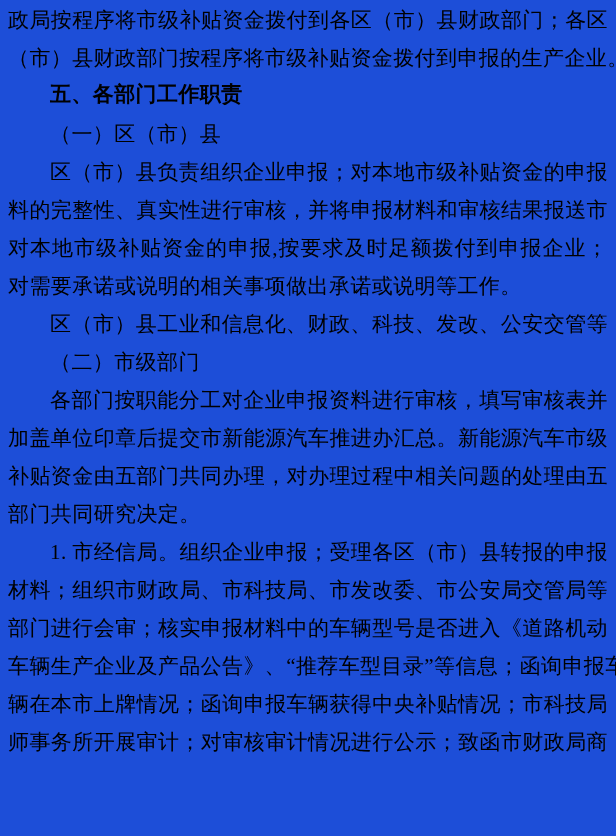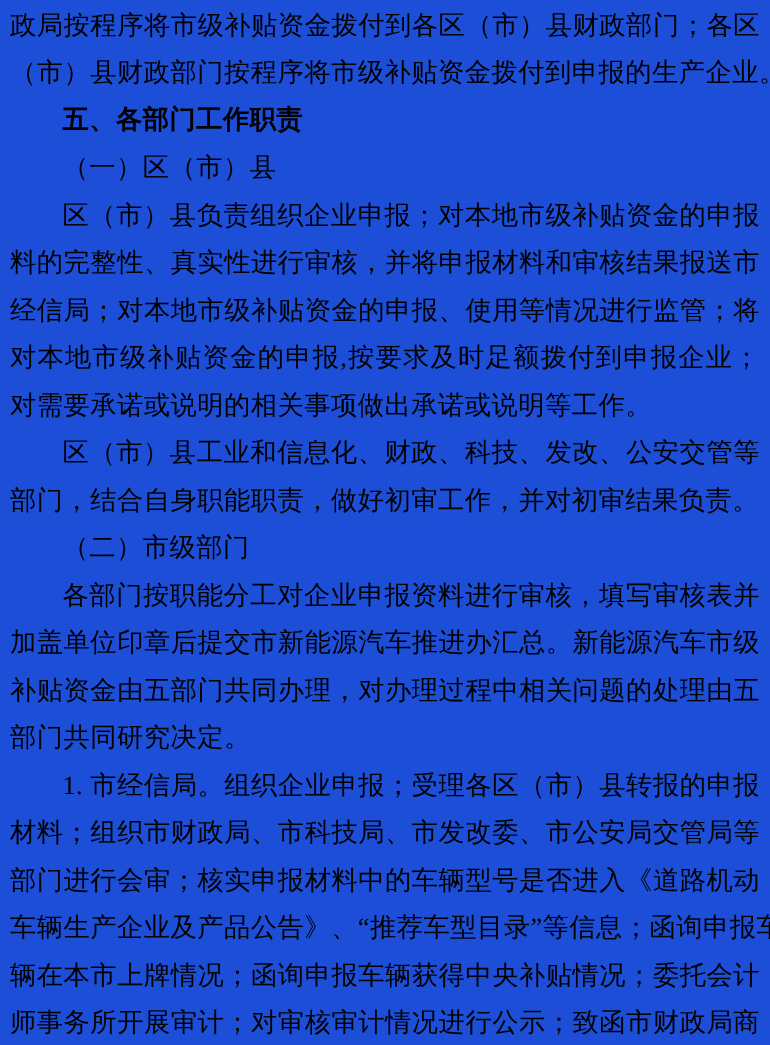--- a/index.html
+++ b/index.html
@@ -32,49 +32,47 @@
   
   .line.just {
     text-align: justify;
     text-align-last: justify;
   }
   .line.indent {
     text-indent: 2em;
   }
   
   .line.heading-bold {
-    font-family: Liberation Sans, sans-serif;
+    font-family: Liberation Mono, monospace;
     font-weight: bold;
   }
   
   .line.heading-kai {
     font-family: "Liberation Serif", "DejaVu Serif", serif;
   }
 </style>
 </head>
 <body>
 
 <div class="page">
   <div class="doc-body">
       <div class="line body just">政局按程序将市级补贴资金拨付到各区（市）县财政部门；各区</div>
       <div class="line body">（市）县财政部门按程序将市级补贴资金拨付到申报的生产企业。</div>
       <div class="line heading-bold indent">五、各部门工作职责</div>
       <div class="line heading-kai indent">（一）区（市）县</div>
       <div class="line body indent just">区（市）县负责组织企业申报；对本地市级补贴资金的申报</div>
       <div class="line body just">料的完整性、真实性进行审核，并将申报材料和审核结果报送市</div>
-      <div class="line body just">经信局；对本地市级补贴资金的申报、使用等情况进行监管；将</div>
       <div class="line body just">对本地市级补贴资金的申报,按要求及时足额拨付到申报企业；</div>
       <div class="line body">对需要承诺或说明的相关事项做出承诺或说明等工作。</div>
       <div class="line body indent just">区（市）县工业和信息化、财政、科技、发改、公安交管等</div>
-      <div class="line body">部门，结合自身职能职责，做好初审工作，并对初审结果负责。</div>
       <div class="line heading-kai indent">（二）市级部门</div>
       <div class="line body indent just">各部门按职能分工对企业申报资料进行审核，填写审核表并</div>
       <div class="line body just">加盖单位印章后提交市新能源汽车推进办汇总。新能源汽车市级</div>
       <div class="line body just">补贴资金由五部门共同办理，对办理过程中相关问题的处理由五</div>
       <div class="line body">部门共同研究决定。</div>
       <div class="line body indent just">1. 市经信局。组织企业申报；受理各区（市）县转报的申报</div>
       <div class="line body just">材料；组织市财政局、市科技局、市发改委、市公安局交管局等</div>
       <div class="line body just">部门进行会审；核实申报材料中的车辆型号是否进入《道路机动</div>
       <div class="line body just">车辆生产企业及产品公告》、“推荐车型目录”等信息；函询申报车</div>
-      <div class="line body just">辆在本市上牌情况；函询申报车辆获得中央补贴情况；委托会计</div>
+      <div class="line body just">辆在本市上牌情况；函询申报车辆获得中央补贴情况；市科技局</div>
       <div class="line body just">师事务所开展审计；对审核审计情况进行公示；致函市财政局商</div>
     </div>
 </div>
 
 </body></html>

